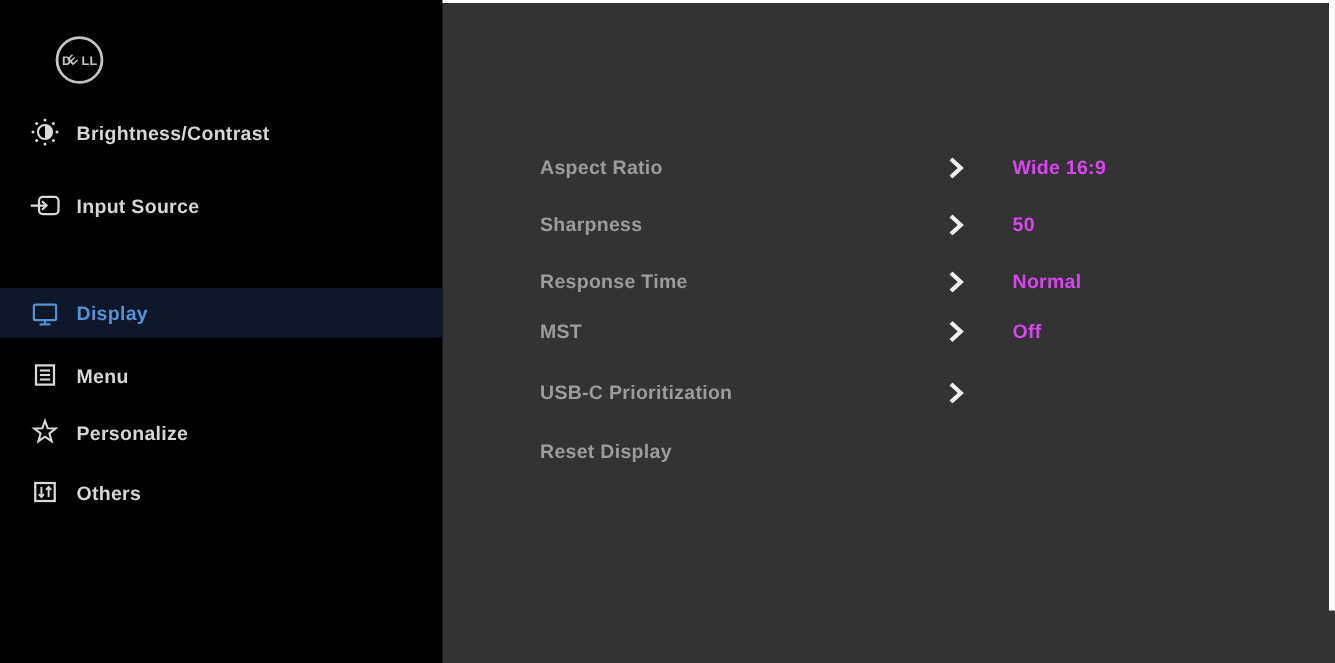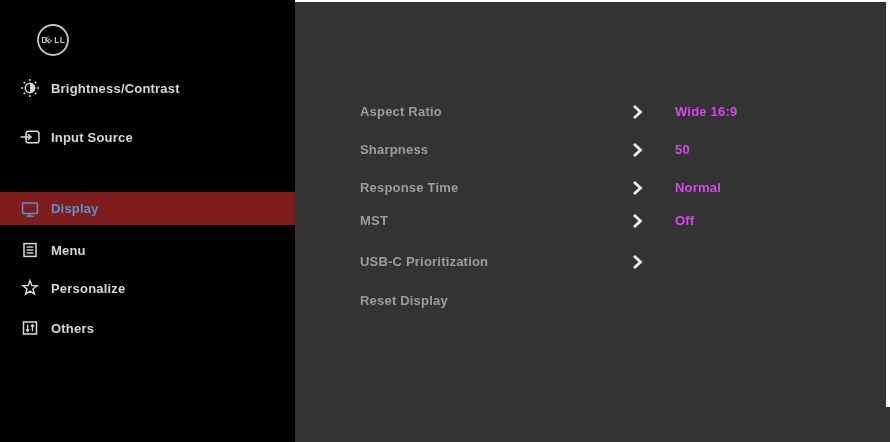--- a/index.html
+++ b/index.html
@@ -14,21 +14,21 @@
   .side-item{
     position:absolute;left:0;width:295px;height:32px;
     display:flex;align-items:center;box-sizing:border-box;
     padding-left:20px;cursor:default;
   }
   .side-item .ic{width:20px;height:20px;flex:0 0 20px;margin-right:11px;}
   .side-item .lbl{
     font-size:13px;font-weight:600;letter-spacing:.2px;color:#d6d6d6;
     white-space:nowrap;
   }
-  .side-item.selected{background:#7f1d1d;height:33px;}
+  .side-item.selected{background:#0f172a;height:33px;}
   .side-item.selected .lbl{color:#5593d6;}
   
   .panel{position:absolute;left:295px;top:0;width:595px;height:442px;}
   .setting-row{position:absolute;left:0;width:595px;height:20px;margin-top:12px;}
   .setting-row .slabel{
     position:absolute;left:65px;top:0;line-height:20px;
     font-size:13px;font-weight:600;letter-spacing:.2px;color:#9c9c9c;white-space:nowrap;
   }
   .setting-row .chev{position:absolute;left:337px;top:3px;width:11px;height:14px;}
   .setting-row .sval{

